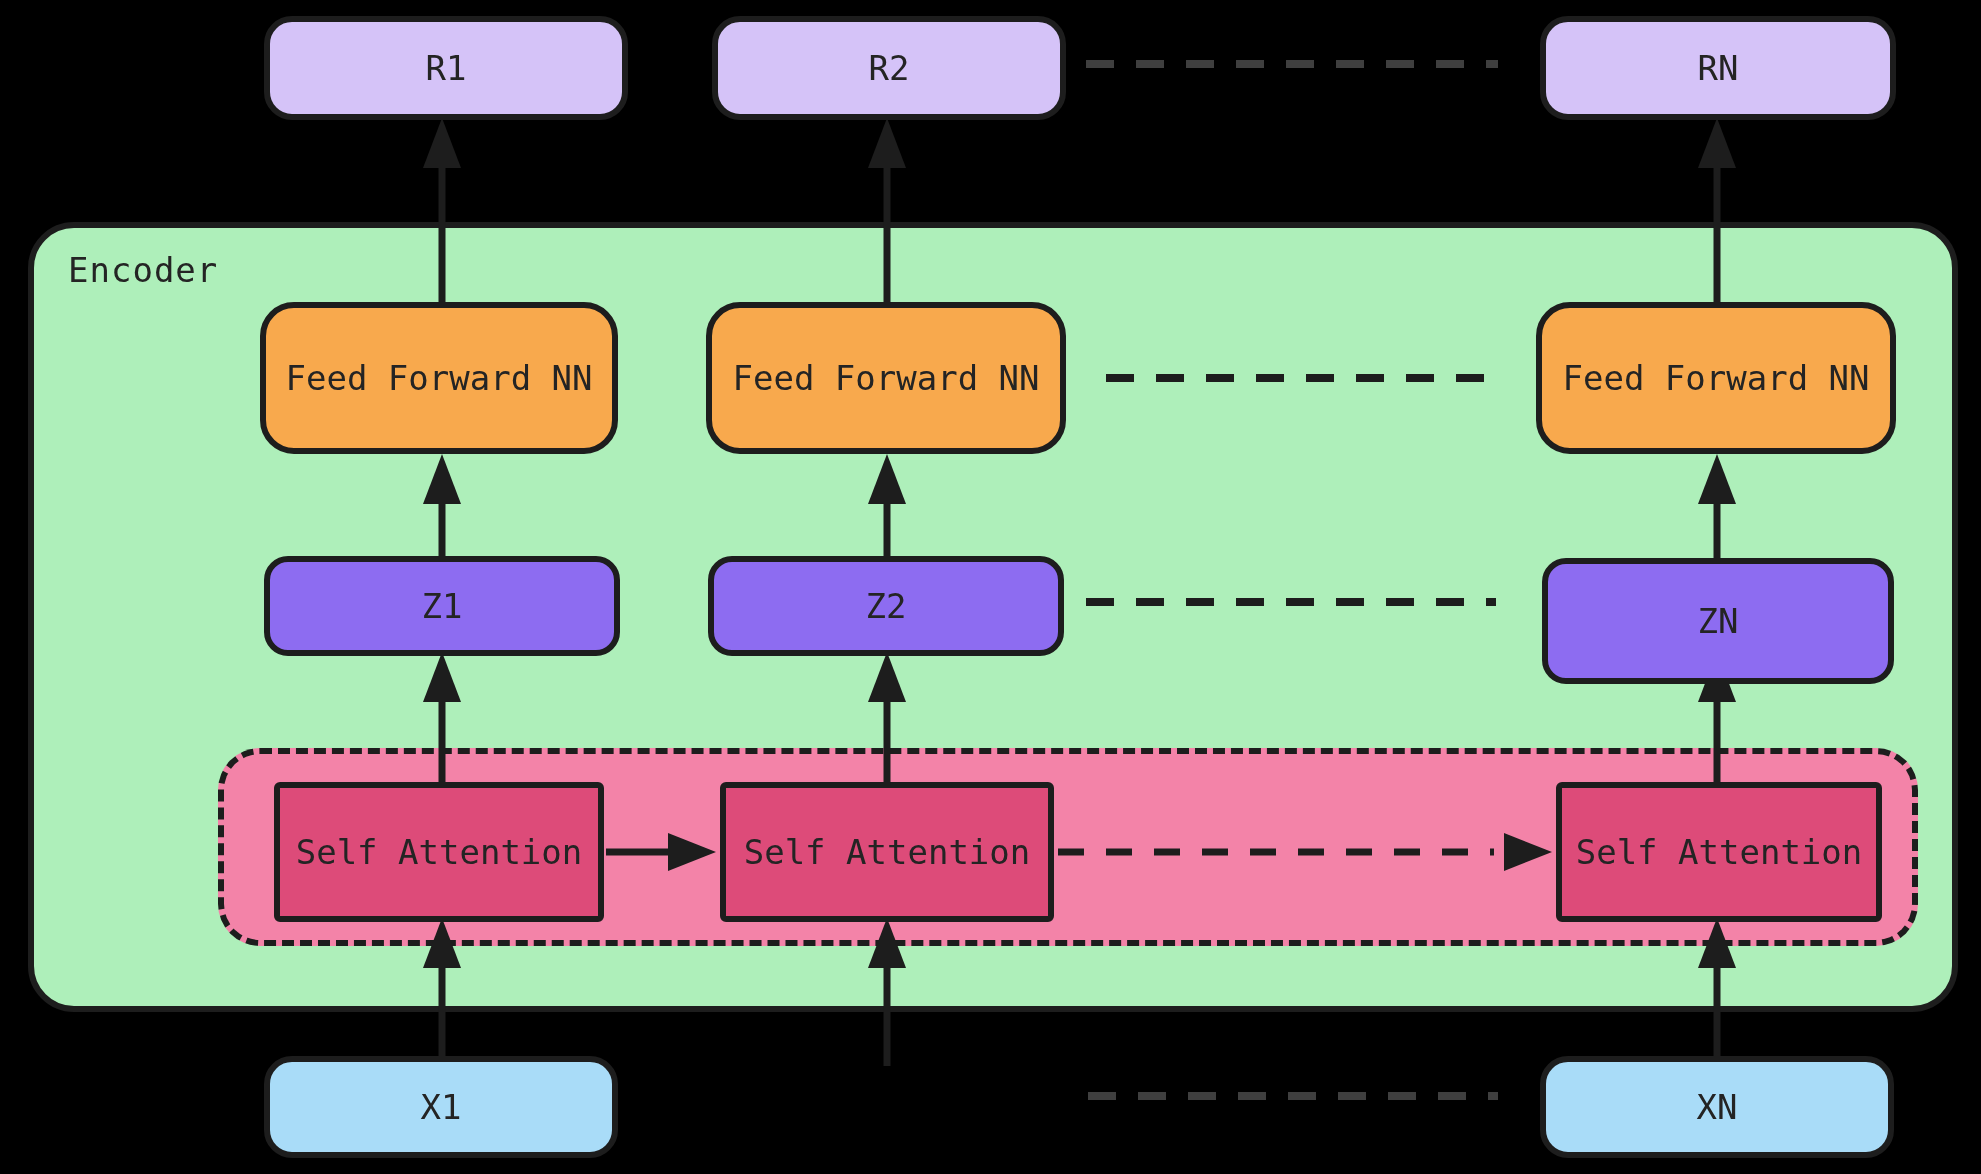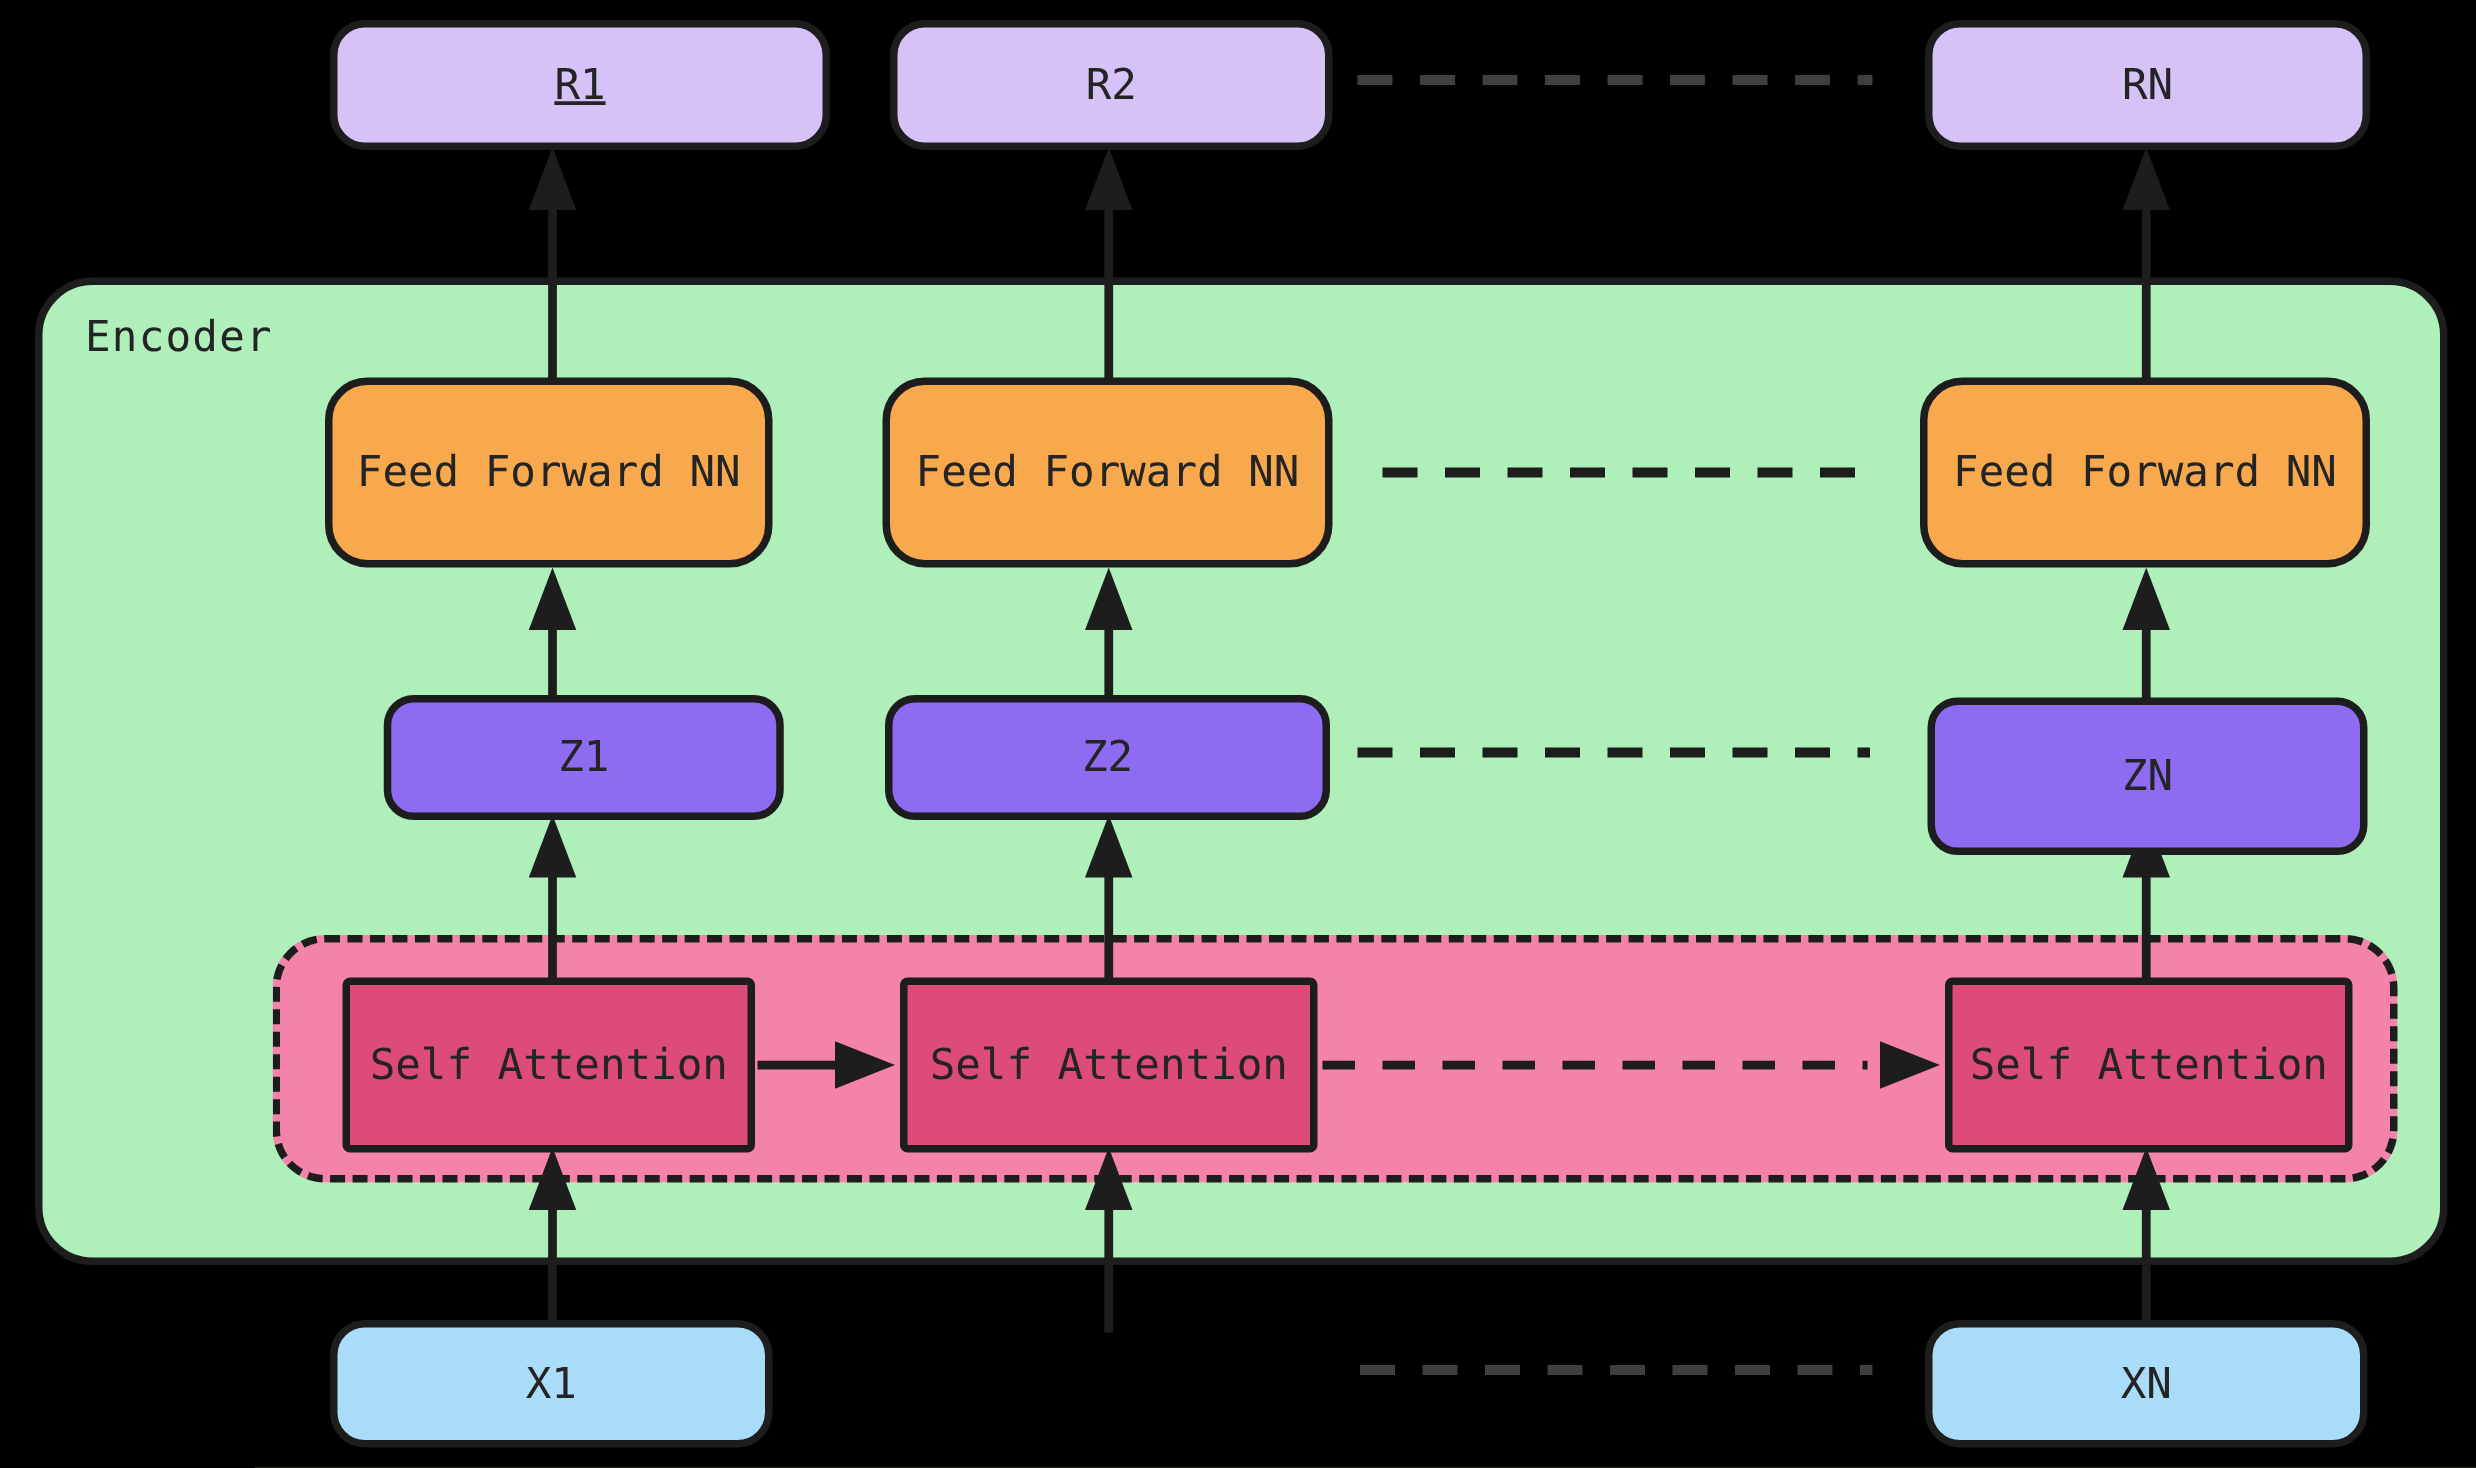--- a/index.html
+++ b/index.html
@@ -114,41 +114,41 @@
     <polygon class="arrow-head" points="716,852 668,833 668,871"></polygon>
     <line class="dash-arrow-line" x1="1058" y1="852" x2="1494" y2="852"></line>
     <polygon class="arrow-head" points="1552,852 1504,833 1504,871"></polygon>
 
     <line class="dash-dim" x1="1086" y1="64" x2="1498" y2="64"></line>
     <line class="dash-green" x1="1106" y1="378" x2="1484" y2="378"></line>
     <line class="dash-green" x1="1086" y1="602" x2="1496" y2="602"></line>
     <line class="dash-dim" x1="1088" y1="1096" x2="1498" y2="1096"></line>
   </svg>
 
-  <div class="node output" style="left:264px;top:16px;width:400px;height:104px;text-decoration:underline;">
+  <div class="node output" style="left:264px;top:16px;width:364px;height:104px;">
     <span>R1</span>
   </div>
   <div class="node output" style="left:712px;top:16px;width:354px;height:104px;">
     <span>R2</span>
   </div>
   <div class="node output" style="left:1540px;top:16px;width:356px;height:104px;">
     <span>RN</span>
   </div>
 
   <div class="node ffn" style="left:260px;top:302px;width:358px;height:152px;">
     <span>Feed Forward NN</span>
   </div>
   <div class="node ffn" style="left:706px;top:302px;width:360px;height:152px;">
     <span>Feed Forward NN</span>
   </div>
   <div class="node ffn" style="left:1536px;top:302px;width:360px;height:152px;">
     <span>Feed Forward NN</span>
   </div>
 
-  <div class="node z" style="left:264px;top:556px;width:320px;height:100px;margin-left:43px;">
+  <div class="node z" style="left:264px;top:556px;width:356px;height:100px;">
     <span>Z1</span>
   </div>
   <div class="node z" style="left:708px;top:556px;width:356px;height:100px;">
     <span>Z2</span>
   </div>
   <div class="node z" style="left:1542px;top:558px;width:352px;height:126px;">
     <span>ZN</span>
   </div>
 
   <div class="node sa" style="left:274px;top:782px;width:330px;height:140px;">

